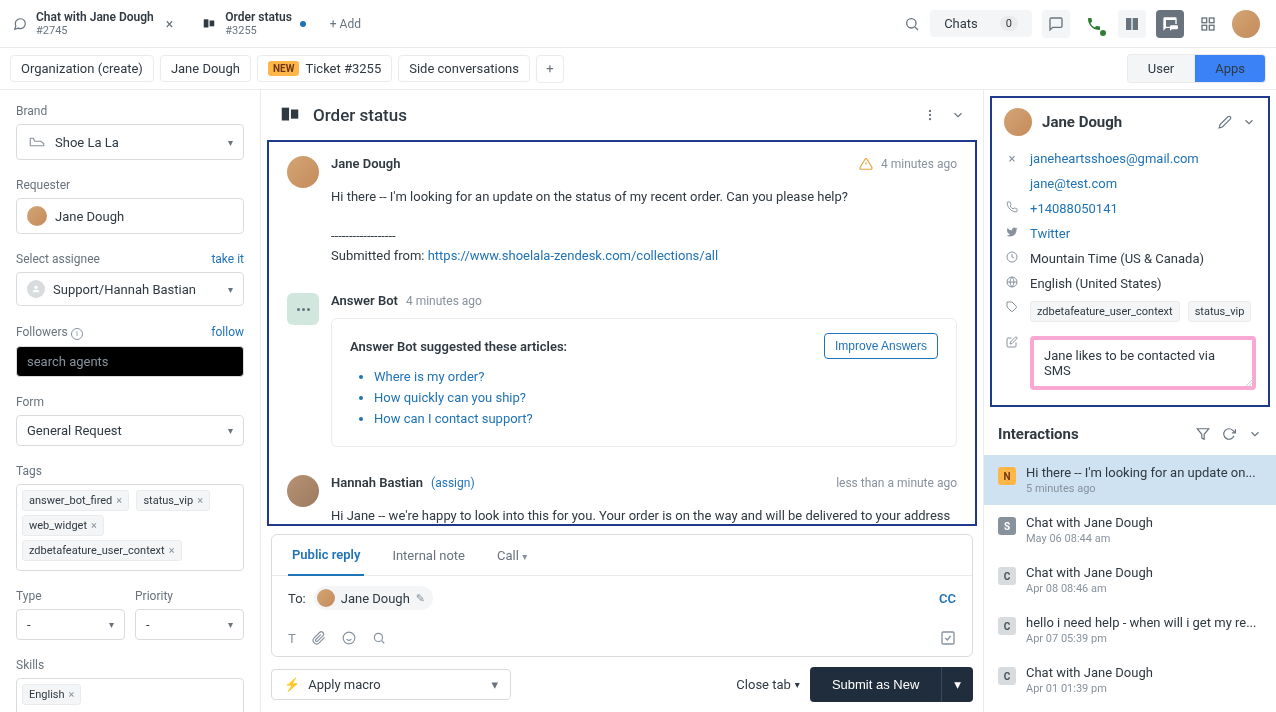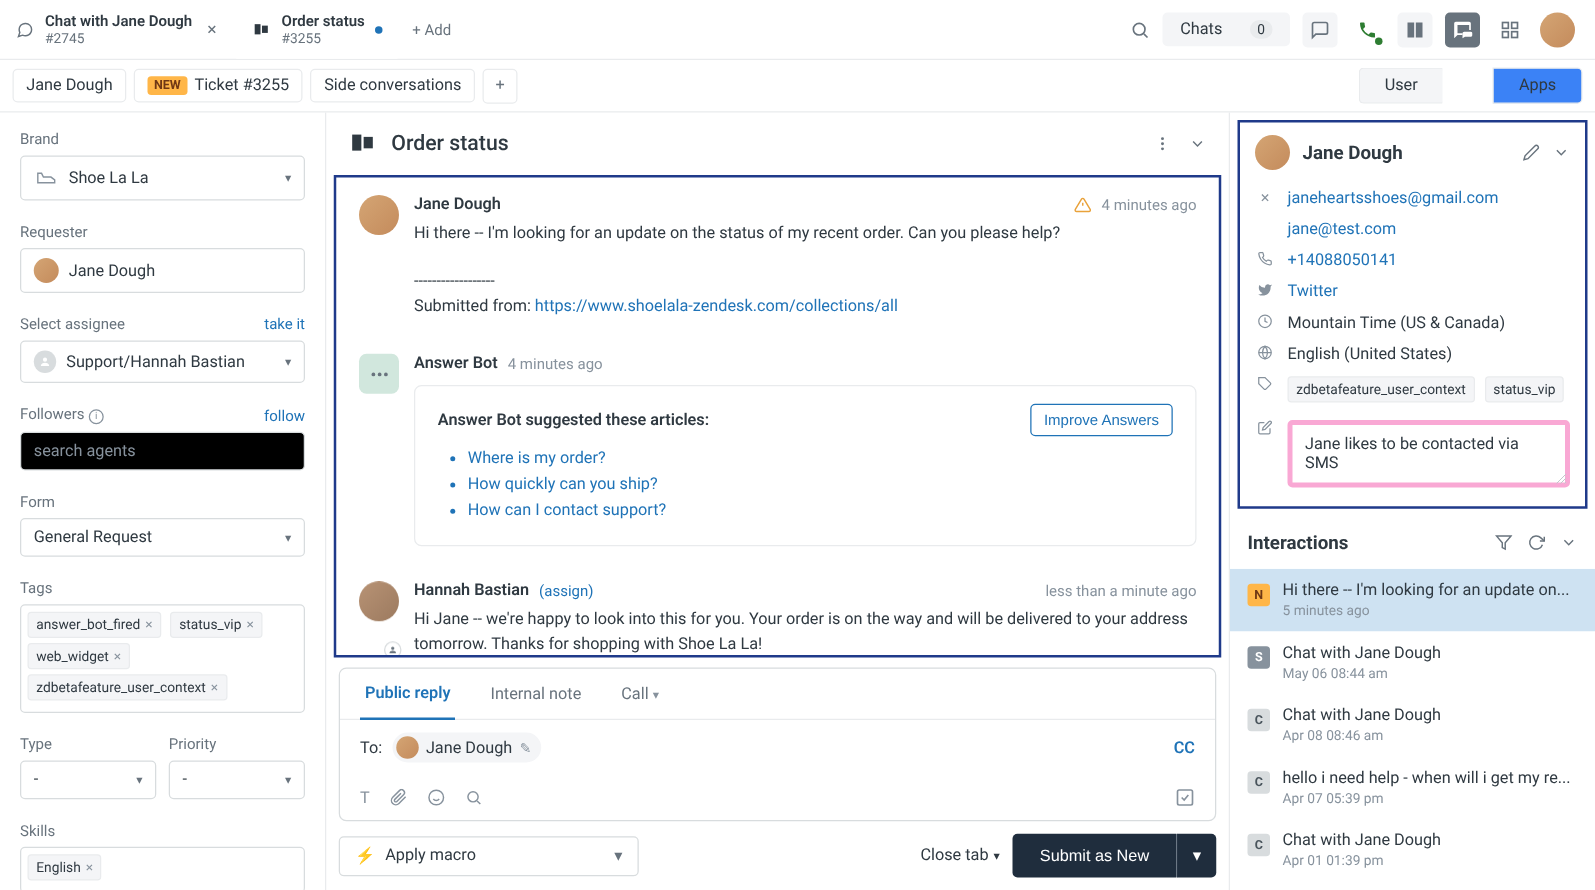--- a/index.html
+++ b/index.html
@@ -23,21 +23,21 @@
 .icon-btn.dark { background: #68737d; color: #fff; }
 .avatar { width: 28px; height: 28px; border-radius: 50%; background: linear-gradient(135deg,#d4a574,#c48b5c); }
 .phone-icon { color: #2e7d32; position: relative; }
 .presence-dot { width: 6px; height: 6px; background: #2e7d32; border-radius: 50%; position: absolute; bottom: 2px; right: 2px; }
 
 .context-bar { display: flex; align-items: center; height: 42px; padding: 0 10px; border-bottom: 1px solid #e9ebed; gap: 6px; }
 .ctx-item { border: 1px solid #e9ebed; border-radius: 4px; padding: 5px 10px; font-size: 13px; background: #fff; }
 .ctx-ticket { display: flex; align-items: center; gap: 6px; }
 .new-lbl { background: #ffb648; color: #703815; font-size: 10px; font-weight: 700; padding: 2px 5px; border-radius: 3px; }
 .ctx-plus { width: 28px; height: 28px; display: flex; align-items: center; justify-content: center; color: #68737d; border: 1px solid #e9ebed; border-radius: 4px; }
-.ctx-right { margin-left: auto; display: flex; gap: 40px; }
+.ctx-right { margin-left: auto; display: flex; }
 .seg-btn { border: 1px solid #e9ebed; padding: 6px 20px; font-size: 13px; background: #3b82f6; }
 .seg-btn.active { background: #f4f5f7; }
 .seg-btn:first-child { border-radius: 4px 0 0 4px; border-right: none; }
 .seg-btn:last-child { border-radius: 0 4px 4px 0; }
 
 .main-area { display: flex; height: calc(712px - 48px - 42px); }
 .left-panel { width: 260px; padding: 14px 16px; overflow-y: auto; }
 .form-label { font-size: 12px; color: #68737d; margin-bottom: 6px; display: block; }
 .form-row-head { display: flex; justify-content: space-between; align-items: center; margin-bottom: 6px; }
 .link-sm { color: #1f73b7; font-size: 12px; cursor: pointer; }
@@ -61,21 +61,21 @@
 .head-actions { margin-left: auto; display: flex; gap: 14px; color: #68737d; }
 .convo-box { border: 2px solid #1f3a8a; margin: 0 6px; padding: 0; flex: 1; overflow-y: auto; }
 .msg { display: flex; padding: 14px 18px; gap: 12px; }
 .msg-avatar { width: 32px; height: 32px; border-radius: 50%; flex-shrink: 0; background: linear-gradient(135deg,#d4a574,#c48b5c); }
 .bot-avatar { width: 32px; height: 32px; border-radius: 6px; background: #d1e7dd; display: flex; align-items: center; justify-content: center; flex-shrink: 0; color: #6c757d; gap:2px; }
 .msg-body { flex: 1; min-width: 0; }
 .msg-head { display: flex; align-items: center; gap: 8px; }
 .msg-author { font-weight: 600; }
 .msg-time { color: #87929d; font-size: 12px; }
 .msg-time.right { margin-left: auto; }
-.msg-text { margin-top: 6px; line-height: 1.5; }
+.msg-text { margin-top: 16px; line-height: 1.5; }
 .msg-text a { color: #1f73b7; text-decoration: none; }
 .assign-link { color: #1f73b7; font-size: 12px; font-weight: 400; }
 .warn { color: #e9a23b; }
 .bot-card { border: 1px solid #e9ebed; border-radius: 6px; padding: 14px 18px; margin-top: 10px; }
 .bot-card-head { display: flex; justify-content: space-between; align-items: center; margin-bottom: 10px; }
 .bot-card-title { font-weight: 600; }
 .improve-btn { border: 1px solid #1f73b7; color: #1f73b7; border-radius: 4px; padding: 5px 10px; font-size: 12px; background: #fff; }
 .bot-card ul { padding-left: 24px; margin-top: 4px; }
 .bot-card li { color: #1f73b7; margin: 6px 0; cursor: pointer; }
 .bot-card li::marker { color: #1f73b7; }
@@ -202,20 +202,21 @@
           <rect x="14" y="3" width="7" height="7"></rect>
           <rect x="3" y="14" width="7" height="7"></rect>
           <rect x="14" y="14" width="7" height="7"></rect>
         </svg>
       </span>
     <div class="avatar"></div>
   </div>
 </div>
 
 <div class="context-bar">
+  <div class="ctx-item">Organization (create)</div>
   <div class="ctx-item">Jane Dough</div>
   <div class="ctx-item ctx-ticket">
     <span class="new-lbl">NEW</span>
     <span>Ticket #3255</span>
   </div>
   <div class="ctx-item">Side conversations</div>
   <div class="ctx-plus">+</div>
   <div class="ctx-right">
     <div class="seg-btn active">User</div>
     <div class="seg-btn">Apps</div>

